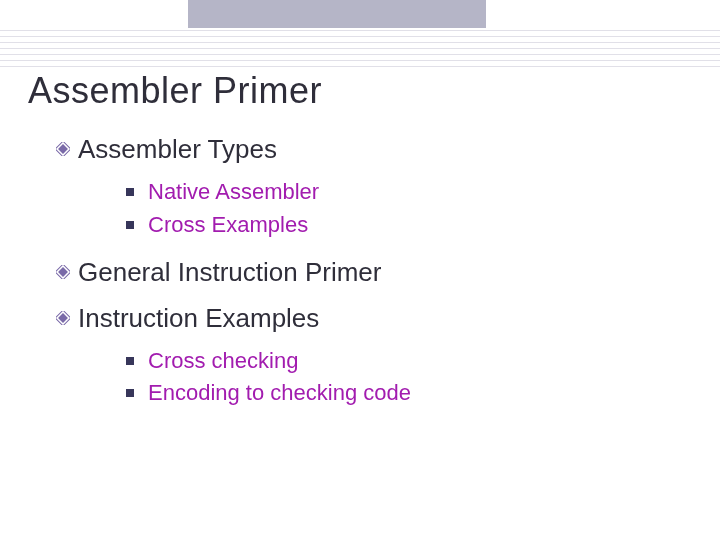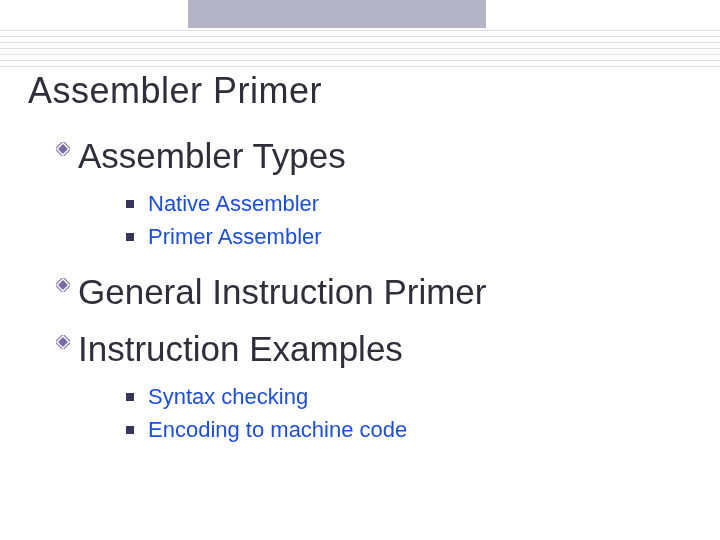--- a/index.html
+++ b/index.html
@@ -55,36 +55,36 @@
   }
   .level1 {
     margin-left: 28px;
   }
   .level1-item {
     display: flex;
     align-items: flex-start;
     margin-bottom: 10px;
   }
   .level1-text {
-    font-size: 35px;
+    font-size: 26px;
     color: #2f2e3a;
     line-height: 1.35;
   }
   .level2 {
     margin-left: 70px;
     margin-bottom: 16px;
   }
   .level2-item {
     display: flex;
     align-items: center;
     margin-bottom: 3px;
   }
   .level2-text {
     font-size: 22px;
-    color: #1d4ed8;
+    color: #a21caf;
     line-height: 1.35;
   }
   .diamond-bullet {
     flex-shrink: 0;
     width: 14px;
     height: 14px;
     margin-right: 8px;
     margin-top: 10px;
   }
   .square-bullet {
@@ -131,21 +131,21 @@
         <span class="level1-text">Assembler Types</span>
       </div>
 
       <div class="level2">
         <div class="level2-item">
           <span class="square-bullet"></span>
           <span class="level2-text">Native Assembler</span>
         </div>
         <div class="level2-item">
           <span class="square-bullet"></span>
-          <span class="level2-text">Primer Assembler</span>
+          <span class="level2-text">Cross Examples</span>
         </div>
       </div>
 
       <div class="level1-item">
         <span class="diamond-bullet">
           <svg class="diamond-svg" width="14" height="14" viewBox="0 0 14 14">
             <rect x="3.5" y="3.5" width="7" height="7" fill="#7a6aa8" transform="rotate(45 7 7)"></rect>
             <rect x="1.5" y="1.5" width="11" height="11" fill="none" stroke="#7a6aa8" stroke-width="1" transform="rotate(45 7 7)"></rect>
           </svg>
         </span>
@@ -159,25 +159,25 @@
             <rect x="1.5" y="1.5" width="11" height="11" fill="none" stroke="#7a6aa8" stroke-width="1" transform="rotate(45 7 7)"></rect>
           </svg>
         </span>
         <span class="level1-text">Instruction Examples</span>
       </div>
 
 
       <div class="level2">
         <div class="level2-item">
           <span class="square-bullet"></span>
-          <span class="level2-text">Syntax checking</span>
+          <span class="level2-text">Cross checking</span>
         </div>
         <div class="level2-item">
           <span class="square-bullet"></span>
-          <span class="level2-text">Encoding to machine code</span>
+          <span class="level2-text">Encoding to checking code</span>
         </div>
       </div>
 
     </div>
 
   </div>
 
 </div>
 
 </body></html>

